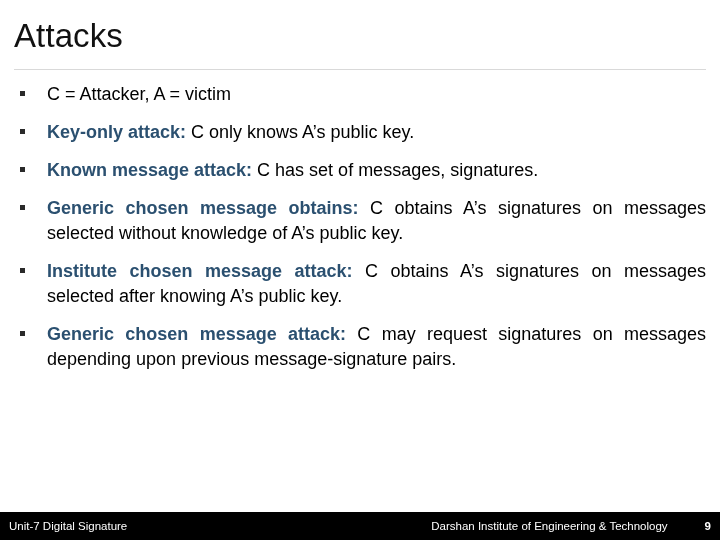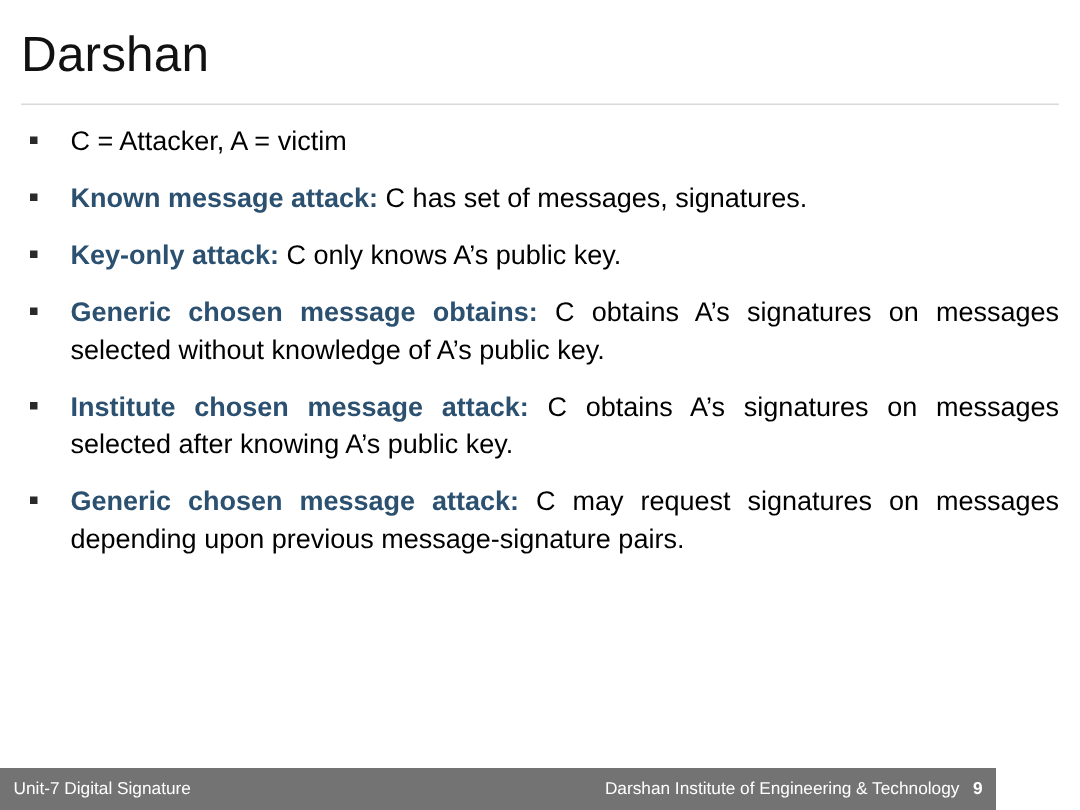--- a/index.html
+++ b/index.html
@@ -86,71 +86,72 @@
   
   .bullet.nowrapjust {
     text-align: left;
   }
 
   
   .footer {
     position: absolute;
     left: 0;
     top: 512px;
-    width: 664px;
+    width: 720px;
     height: 28px;
-    background: #737373;
+    background: #000000;
     color: #ffffff;
     display: flex;
     align-items: center;
   }
   .footer-left {
     position: absolute;
     left: 9px;
     font-size: 11.5px;
     color: #ffffff;
     white-space: nowrap;
   }
   .footer-right {
     position: absolute;
     right: 9px;
     font-size: 11.5px;
     color: #ffffff;
     white-space: nowrap;
     display: flex;
     align-items: baseline;
+    gap: 28px;
   }
   .footer-org { }
   .footer-page {
     font-weight: bold;
     margin-left: 9px;
   }
 </style>
 </head>
 <body>
 
 <div class="slide">
 
   <div class="title-area">
-    <div class="slide-title">Darshan</div>
+    <div class="slide-title">Attacks</div>
   </div>
   <div class="title-rule"></div>
 
   <div class="body-area">
 
     <div class="bullet nowrapjust">
       <span class="marker"></span><span class="lead"></span><span>C = Attacker, A = victim</span>
     </div>
 
     <div class="bullet nowrapjust">
-      <span class="marker"></span><span class="lead">Known message attack:</span><span> C has set of messages, signatures.</span>
+      <span class="marker"></span><span class="lead">Key-only attack:</span><span> C only knows A’s public key.</span>
     </div>
 
     <div class="bullet nowrapjust">
-      <span class="marker"></span><span class="lead">Key-only attack:</span><span> C only knows A’s public key.</span>
+      <span class="marker"></span><span class="lead">Known message attack:</span><span> C has set of messages, signatures.</span>
     </div>
 
     <div class="bullet">
       <span class="marker"></span><span class="lead">Generic chosen message obtains:</span><span> C obtains A’s signatures on messages selected without knowledge of A’s public key.</span>
     </div>
 
     <div class="bullet">
       <span class="marker"></span><span class="lead">Institute chosen message attack:</span><span> C obtains A’s signatures on messages selected after knowing A’s public key.</span>
     </div>
 

